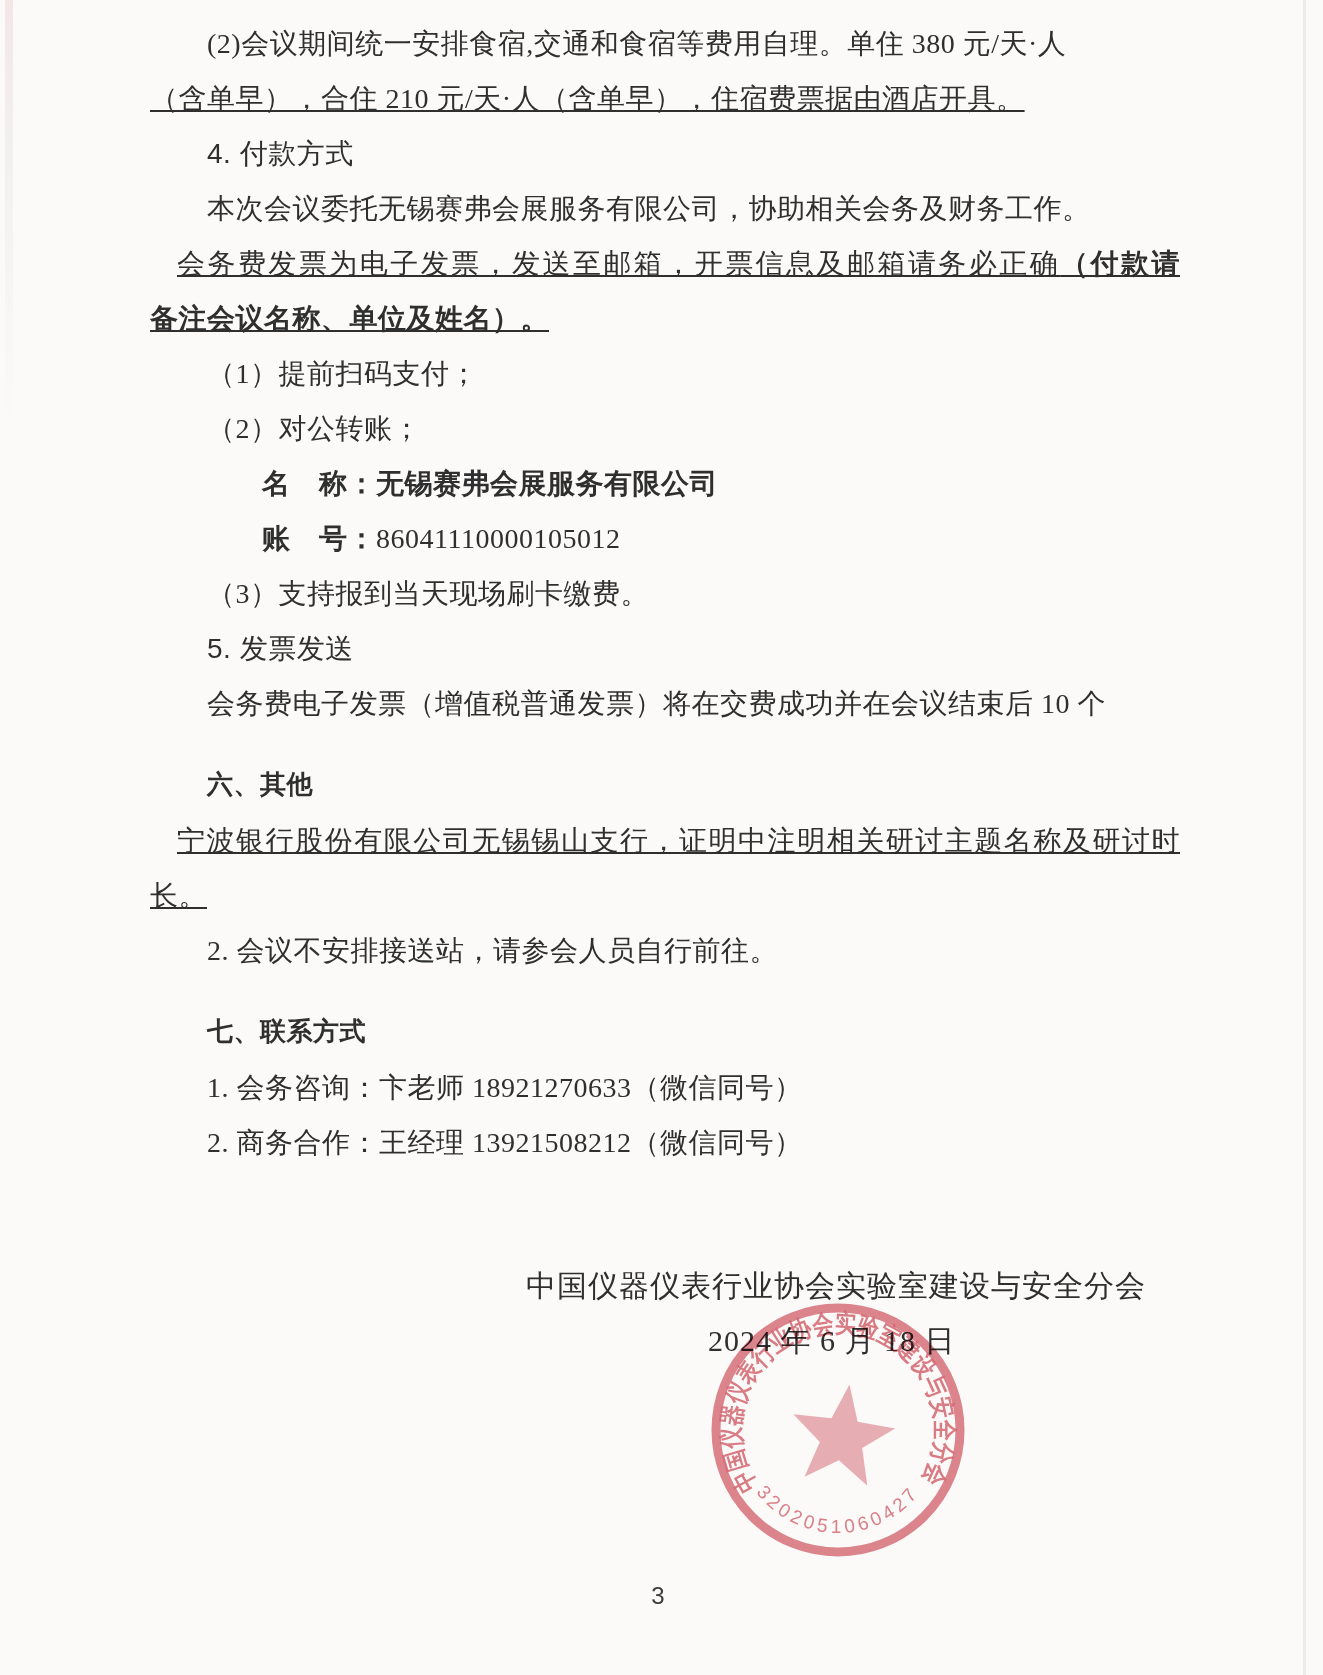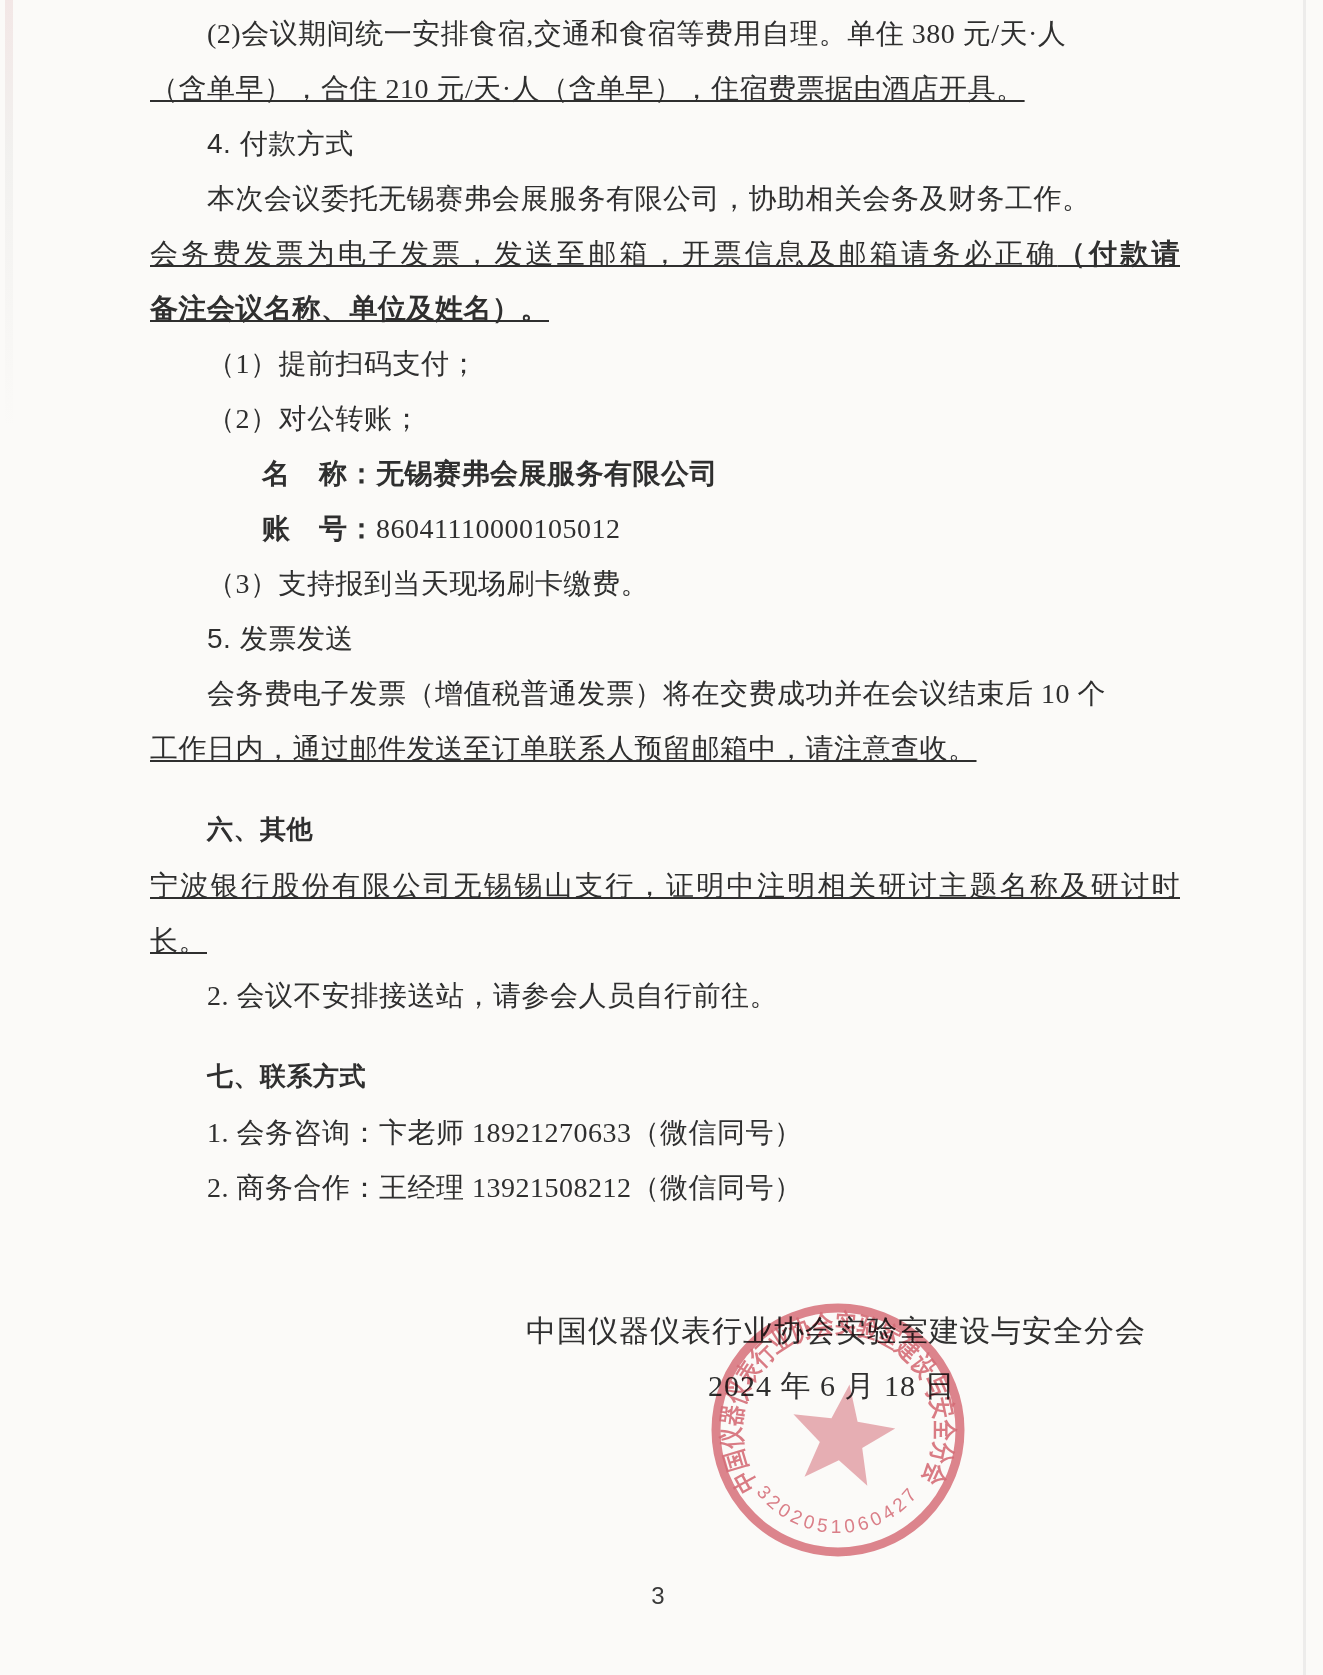--- a/index.html
+++ b/index.html
@@ -9,25 +9,25 @@
     background:#fbfaf8;
     overflow:hidden;
     font-family:"Liberation Serif","DejaVu Serif",serif;
     color:#2f2f2f;
   }
   
   .edge-left{position:absolute;left:5px;top:0;width:8px;height:430px;
     background:linear-gradient(180deg,rgba(200,130,135,0.16),rgba(130,130,130,0.08) 35%,rgba(0,0,0,0));}
   .edge-right{position:absolute;left:1303px;top:0;width:3px;height:100%;background:rgba(120,120,125,0.10);}
 
-  .content{position:absolute;left:150px;top:6px;width:1030px;}
+  .content{position:absolute;left:150px;top:16px;width:1030px;}
   .line{height:55px;line-height:55px;font-size:28px;letter-spacing:0.5px;}
   .p-first{padding-left:57px;}
   .p-cont{padding-left:0;text-decoration:underline;}
-  .fill{text-align:justify;text-align-last:justify;}
+  .fill{text-align:justify;text-align-last:justify;margin-left:27px;}
   .bold{font-weight:700;}
   .b{font-weight:700;}
   .h2{padding-left:57px;font-weight:400;font-family:"Liberation Sans","DejaVu Sans",sans-serif;font-size:28px;}
   .h1{padding-left:57px;font-weight:700;font-family:"Liberation Sans","DejaVu Sans",sans-serif;
       font-size:26px;height:58px;line-height:58px;margin-top:24px;}
   .bank{padding-left:112px;}
   .signature{margin-top:88px;padding-left:376px;font-size:30px;letter-spacing:1px;}
   .date{padding-left:558px;font-size:30px;letter-spacing:1px;}
 
   .page-number{position:absolute;left:608px;top:1582px;width:100px;text-align:center;
@@ -57,21 +57,20 @@
       <div class="line p-first">本次会议委托无锡赛弗会展服务有限公司，协助相关会务及财务工作。</div>
       <div class="line p-cont fill"><span>会务费发票为电子发票，发送至邮箱，开票信息及邮箱请务必正确</span><span class="b">（付款请</span></div>
       <div class="line p-cont bold">备注会议名称、单位及姓名）。</div>
       <div class="line p-first">（1）提前扫码支付；</div>
       <div class="line p-first">（2）对公转账；</div>
       <div class="line bank bold">名　称：无锡赛弗会展服务有限公司</div>
       <div class="line bank"><span class="b">账　号：</span><span>86041110000105012</span></div>
       <div class="line p-first">（3）支持报到当天现场刷卡缴费。</div>
       <div class="line h2">5. 发票发送</div>
       <div class="line p-first">会务费电子发票（增值税普通发票）将在交费成功并在会议结束后 10 个</div>
-      <div class="line p-cont">工作日内，通过邮件发送至订单联系人预留邮箱中，请注意查收。</div>
       <div class="line h1">六、其他</div>
       <div class="line p-cont fill">宁波银行股份有限公司无锡锡山支行，证明中注明相关研讨主题名称及研讨时</div>
       <div class="line p-cont">长。</div>
       <div class="line p-first">2. 会议不安排接送站，请参会人员自行前往。</div>
       <div class="line h1">七、联系方式</div>
       <div class="line p-first">1. 会务咨询：卞老师 18921270633（微信同号）</div>
       <div class="line p-first">2. 商务合作：王经理 13921508212（微信同号）</div>
       <div class="line signature">中国仪器仪表行业协会实验室建设与安全分会</div>
       <div class="line date">2024 年 6 月 18 日</div>
     </div>

